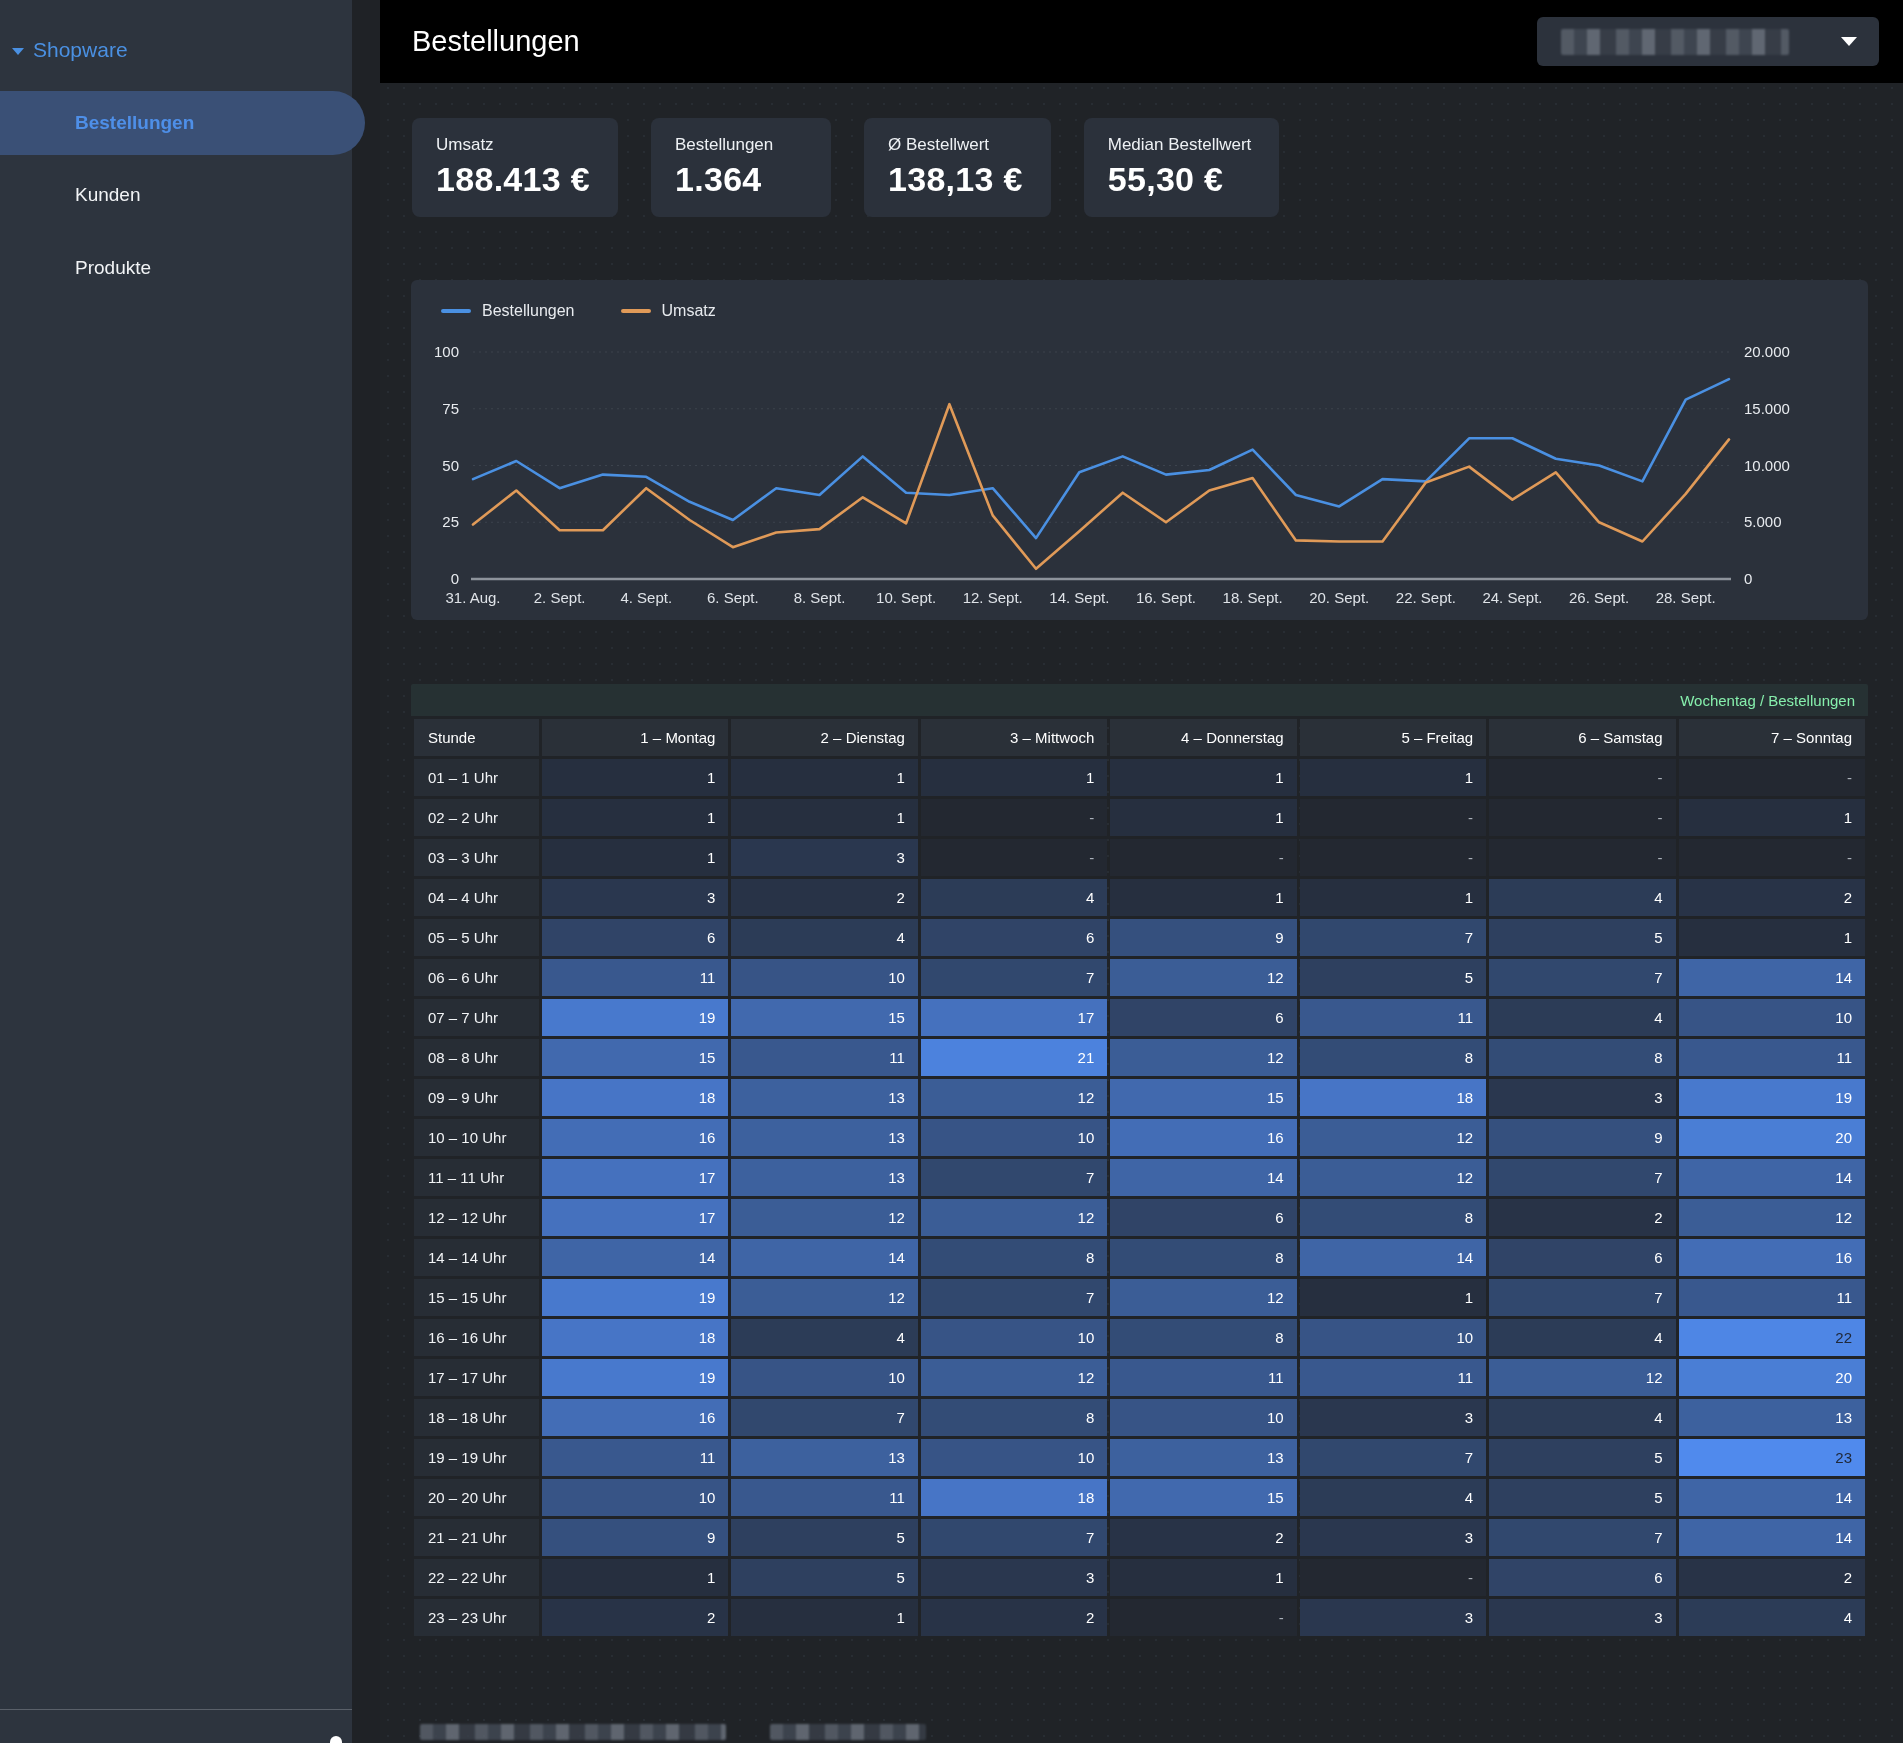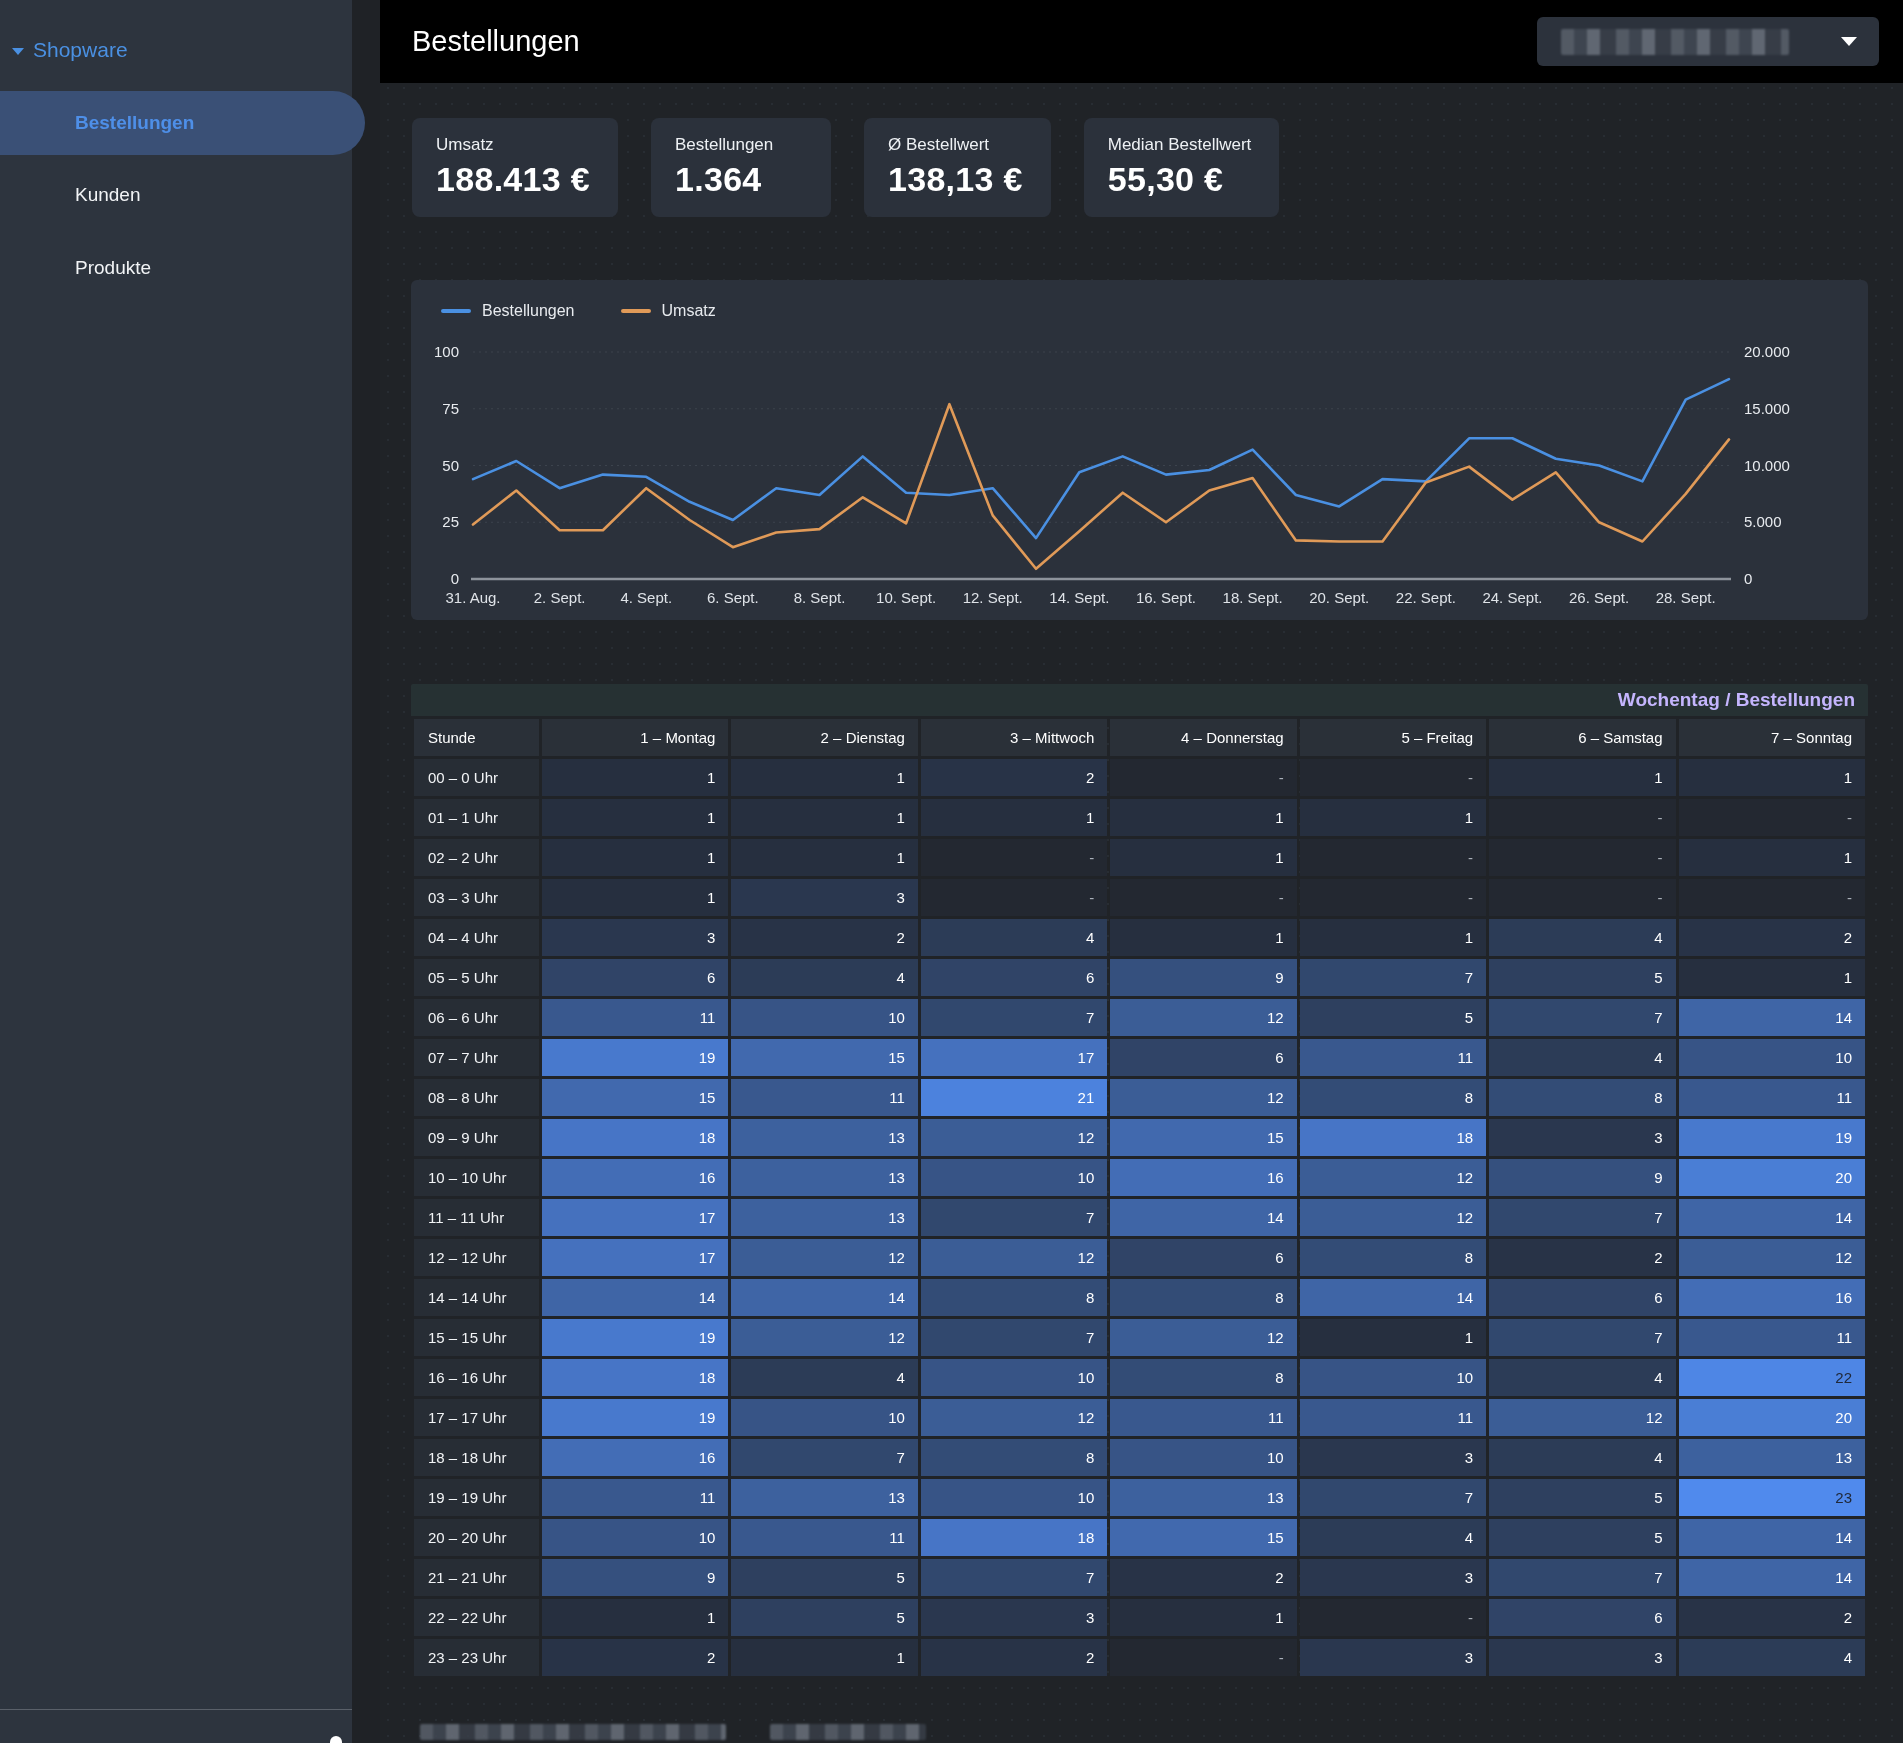--- a/index.html
+++ b/index.html
@@ -80,21 +80,21 @@
   .legend { display:flex; align-items:center; gap:46px; margin-left:30px; height:26px; }
   .legend-item { display:flex; align-items:center; gap:11px; cursor:pointer; }
   .legend-line { width:30px; height:4px; border-radius:2px; }
   .legend-label { font-size:16px; color:#e8ebef; }
   
   .table-wrap { margin:64px 35px 0 31px; }
   .table-title {
     height:32px; background:#263133; display:flex; align-items:center;
     justify-content:flex-end; padding-right:13px; border-radius:2px 2px 0 0;
   }
-  .table-title span { font-size:19px; font-weight:bold; color:#c4b5fd; }
+  .table-title span { font-size:15px; font-weight:normal; color:#86efac; }
   table.heatmap {
     width:100%; border-collapse:separate; border-spacing:3px; table-layout:fixed;
     margin-top:0;
   }
   table.heatmap td { height:37px; font-size:15px; overflow:hidden; white-space:nowrap; }
   td.day-head { background:#2a3038; text-align:right; padding-right:13px; color:#fff; }
   td.stunde-head { background:#2a3038; text-align:left; padding-left:14px; color:#fff; }
   td.hour-cell { background:#272d35; text-align:left; padding-left:14px; color:#f2f4f6; }
   td.val-cell { text-align:right; padding-right:13px; color:#fff; }
   td.val-cell.dash { color:#aab1ba; }
@@ -209,30 +209,20 @@
             <td class="stunde-head">Stunde</td>
             <td class="day-head">1 – Montag</td>
             <td class="day-head">2 – Dienstag</td>
             <td class="day-head">3 – Mittwoch</td>
             <td class="day-head">4 – Donnerstag</td>
             <td class="day-head">5 – Freitag</td>
             <td class="day-head">6 – Samstag</td>
             <td class="day-head">7 – Sonntag</td>
           </tr>
           <tr>
-            <td class="hour-cell">00 – 0 Uhr</td>
-            <td class="val-cell" style="background: rgb(38, 47, 63);">1</td>
-            <td class="val-cell" style="background: rgb(38, 47, 63);">1</td>
-            <td class="val-cell" style="background: rgb(40, 51, 71);">2</td>
-            <td class="val-cell dash" style="background: rgb(35, 40, 49);">-</td>
-            <td class="val-cell dash" style="background: rgb(35, 40, 49);">-</td>
-            <td class="val-cell" style="background: rgb(38, 47, 63);">1</td>
-            <td class="val-cell" style="background: rgb(38, 47, 63);">1</td>
-          </tr>
-          <tr>
             <td class="hour-cell">01 – 1 Uhr</td>
             <td class="val-cell" style="background: rgb(38, 47, 63);">1</td>
             <td class="val-cell" style="background: rgb(38, 47, 63);">1</td>
             <td class="val-cell" style="background: rgb(38, 47, 63);">1</td>
             <td class="val-cell" style="background: rgb(38, 47, 63);">1</td>
             <td class="val-cell" style="background: rgb(38, 47, 63);">1</td>
             <td class="val-cell dash" style="background: rgb(35, 40, 49);">-</td>
             <td class="val-cell dash" style="background: rgb(35, 40, 49);">-</td>
           </tr>
           <tr>

